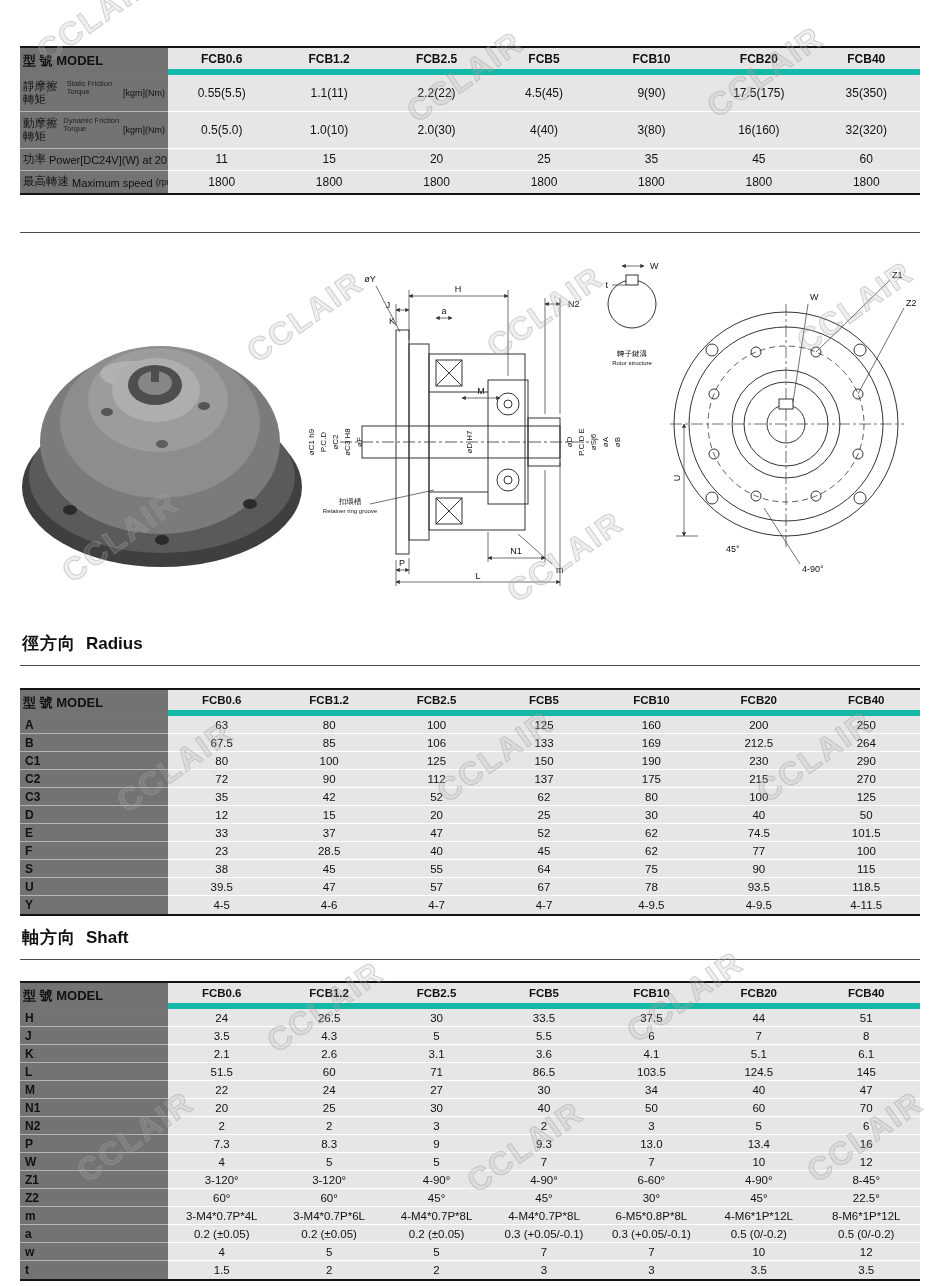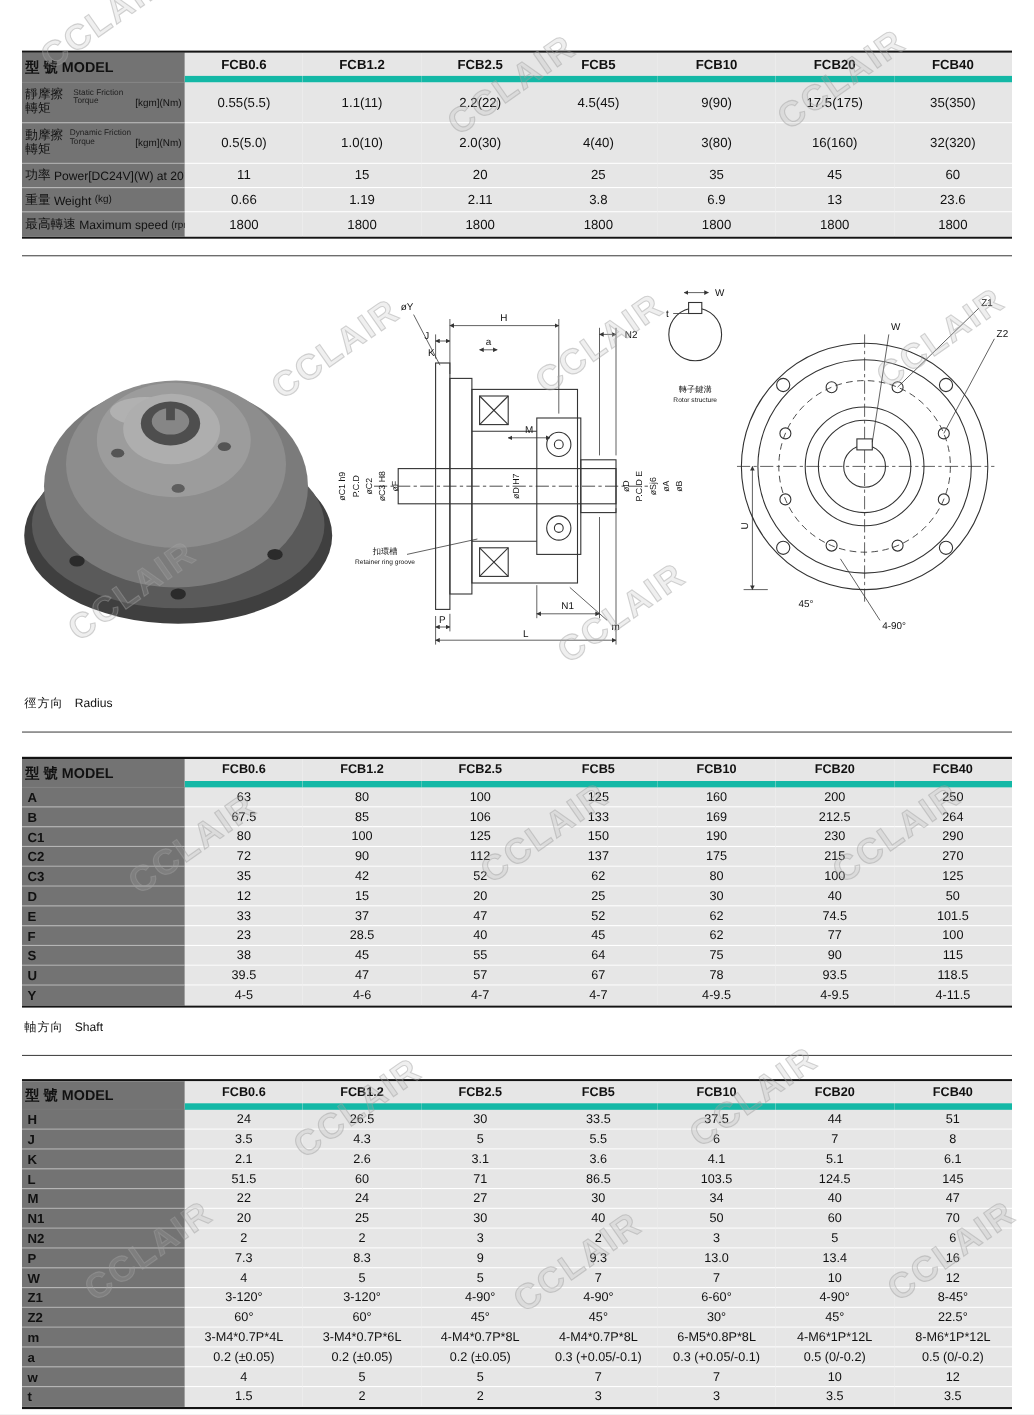--- a/index.html
+++ b/index.html
@@ -3,21 +3,21 @@
 <meta charset="utf-8">
 <style>
   *{margin:0;padding:0;box-sizing:border-box}
   html,body{background:#e9e9e9}
   .page{position:relative;width:940px;height:1286px;margin:0 auto;background:#fff;
         font-family:"Liberation Sans","DejaVu Sans",sans-serif;color:#111;overflow:hidden}
   .wm{position:absolute;z-index:6;font-weight:bold;font-size:32px;letter-spacing:2px;
       transform:rotate(-35deg);transform-origin:left top;white-space:nowrap;
       color:rgba(175,175,175,0.20);-webkit-text-stroke:1px rgba(160,160,160,0.45);pointer-events:none}
   .rule{position:absolute;left:20px;width:900px;height:0;border-top:1px solid #4a4a4a;z-index:1}
-  .sec-title{position:absolute;left:22px;z-index:2;font-size:11px;font-weight:normal;letter-spacing:1px}
+  .sec-title{position:absolute;left:22px;z-index:2;font-size:17px;font-weight:bold;letter-spacing:1px}
   .sec-title .t-en{margin-left:10px;letter-spacing:0}
   .dtable{position:absolute;left:20px;width:900px;z-index:2;background:#fff;
           border-top:2px solid #141414;border-bottom:2px solid #141414}
   .trow{display:flex}
   .tlabel{width:148px;display:flex;align-items:center;background:#737373;
           border-bottom:1px solid #b5b5b5;padding:1px 3px}
   .tcell{flex:1 1 0;display:flex;align-items:center;justify-content:center;
          background:#e6e6e6;border-bottom:1px solid #fff;text-align:center}
   .dtable .trow:last-child .tlabel,.dtable .trow:last-child .tcell{border-bottom:none}
   .thead .tlabel{font-weight:bold;font-size:13px;border-bottom:1px solid #777}
@@ -110,36 +110,20 @@
             <div class="en">Power[DC24V](W) at 20℃</div>
           </div>
         </div>
         <div class="tcell">11</div>
         <div class="tcell">15</div>
         <div class="tcell">20</div>
         <div class="tcell">25</div>
         <div class="tcell">35</div>
         <div class="tcell">45</div>
         <div class="tcell">60</div>
-      </div>
-      <div class="trow">
-        <div class="tlabel">
-          <div class="lline">
-            <div class="zh">重量</div>
-            <div class="en">Weight</div>
-          </div>
-          <div class="unit">(kg)</div>
-        </div>
-        <div class="tcell">0.66</div>
-        <div class="tcell">1.19</div>
-        <div class="tcell">2.11</div>
-        <div class="tcell">3.8</div>
-        <div class="tcell">6.9</div>
-        <div class="tcell">13</div>
-        <div class="tcell">23.6</div>
       </div>
       <div class="trow">
         <div class="tlabel">
           <div class="lline">
             <div class="zh">最高轉速</div>
             <div class="en">Maximum speed</div>
           </div>
           <div class="unit">(rpm)</div>
         </div>
         <div class="tcell">1800</div>

